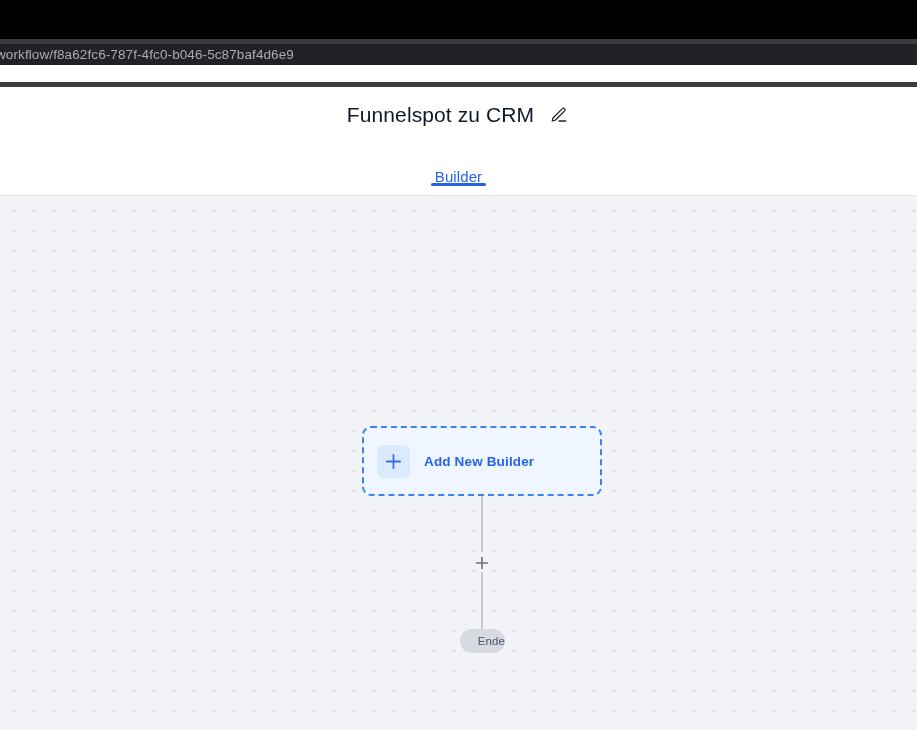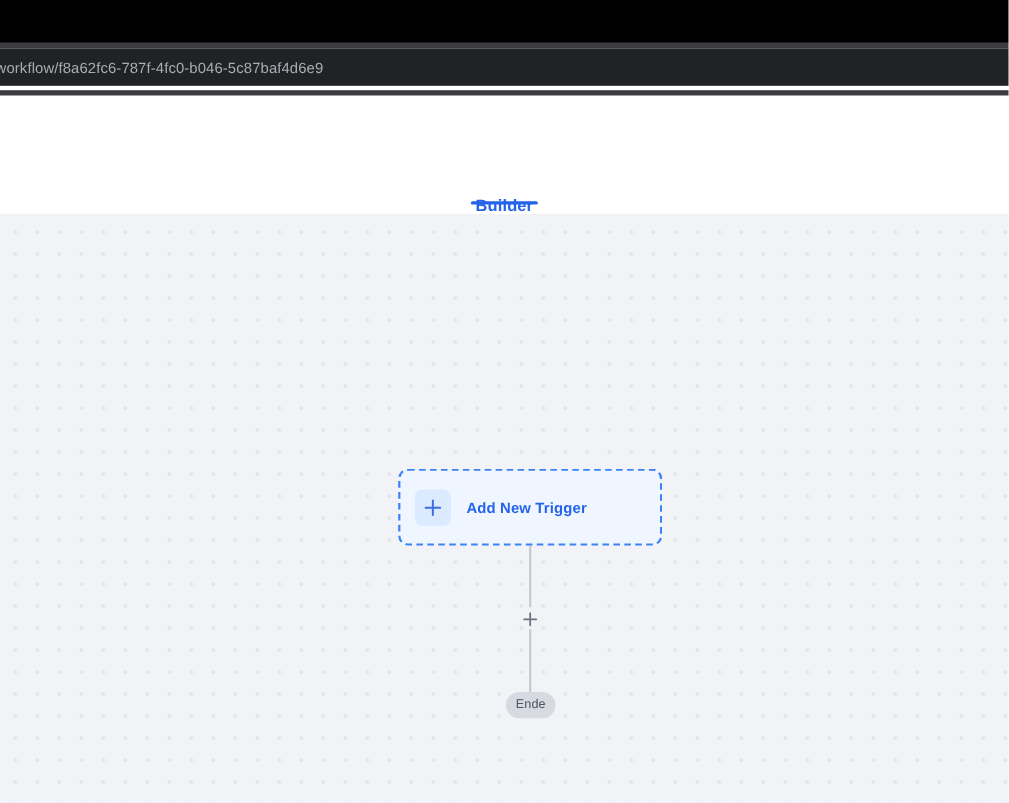--- a/index.html
+++ b/index.html
@@ -30,21 +30,21 @@
   }
   .chrome-strip-top {
     position: absolute;
     left: 0; top: 39px;
     width: 917px; height: 5px;
     background: #3a3c3f;
   }
   .urlbar {
     position: absolute;
     left: 0; top: 44px;
-    width: 917px; height: 34px;
+    width: 917px; height: 21px;
     background: #212225;
     display: flex;
     align-items: center;
   }
   .urlbar-text {
     color: #a9acb1;
     font-size: 13.5px;
     letter-spacing: 0.1px;
     white-space: nowrap;
     margin-left: -4px;
@@ -103,30 +103,29 @@
     align-items: flex-start;
     justify-content: center;
     gap: 0;
     padding-top: 10px;
   }
   .tab {
     position: relative;
     padding: 0 18px;
     height: 44px;
     display: flex;
-    align-items: flex-end;
+    align-items: center;
     padding-top: 5px;
     font-size: 15px;
     color: #1f2937;
     cursor: pointer;
     background: transparent;
     border: none;
     font-family: "Liberation Sans", sans-serif;
     letter-spacing: 0.1px;
-    font-weight: bold;
   }
   .tab.active { color: #2563eb; }
   .tab.active::after {
     content: "";
     position: absolute;
     left: 14px; right: 14px;
     bottom: 10px;
     height: 3px;
     background: #2563eb;
     border-radius: 2px;
@@ -202,21 +201,21 @@
 
   
   .end-node {
     position: absolute;
     left: 460px; top: 433px;
     width: 45px; height: 24px;
     background: #d7dae0;
     border-radius: 12px;
     display: flex;
     align-items: center;
-    justify-content: center;
+    justify-content: flex-end;
     cursor: pointer;
   }
   .end-label {
     font-size: 11.5px;
     color: #4b5563;
     letter-spacing: 0.1px;
   }
 </style>
 </head>
 <body>
@@ -227,20 +226,32 @@
   <div class="chrome-strip-top"></div>
 
   <div class="urlbar">
     <span class="urlbar-text">workflow/f8a62fc6-787f-4fc0-b046-5c87baf4d6e9</span>
   </div>
 
   <div class="chrome-strip-bottom"></div>
 
   <div class="app-header">
 
+    <div class="title-row">
+      <span class="page-title">Funnelspot zu CRM</span>
+
+      <button class="edit-btn">
+        <span>
+          <svg width="18" height="18" viewBox="0 0 24 24" fill="none" stroke="#1f2328" stroke-width="1.7" stroke-linecap="round" stroke-linejoin="round">
+            <path d="M12 20h9"></path>
+            <path d="M16.5 3.5a2.12 2.12 0 0 1 3 3L7 19l-4 1 1-4Z"></path>
+          </svg>
+        </span>
+      </button>
+    </div>
 
     <div class="tabs">
       <button class="tab active">
         <span>Builder</span>
       </button>
     </div>
 
   </div>
 
   <div class="canvas">
@@ -258,21 +269,21 @@
     <div class="edge edge-b"></div>
 
     <div class="trigger-node">
       <span class="trigger-plus-box">
         <span>
           <svg width="17" height="17" viewBox="0 0 18 18" fill="none" stroke="#3b6fe0" stroke-width="1.9" stroke-linecap="round">
             <path d="M9 2v14M2 9h14"></path>
           </svg>
         </span>
       </span>
-      <span class="trigger-label">Add New Trigger</span>
+      <span class="trigger-label">Add New Builder</span>
     </div>
 
     <div class="end-node">
       <span class="end-label">Ende</span>
     </div>
 
   </div>
 
 </div>
 

